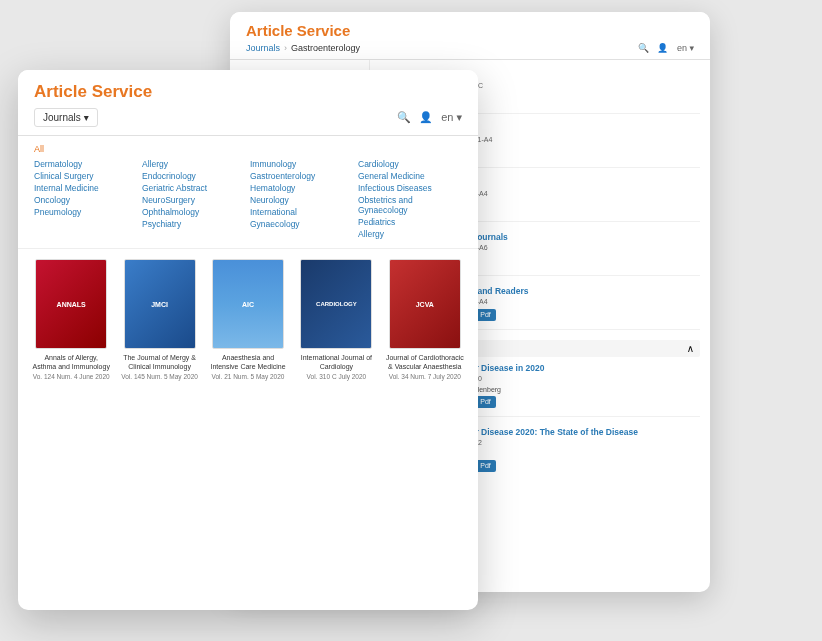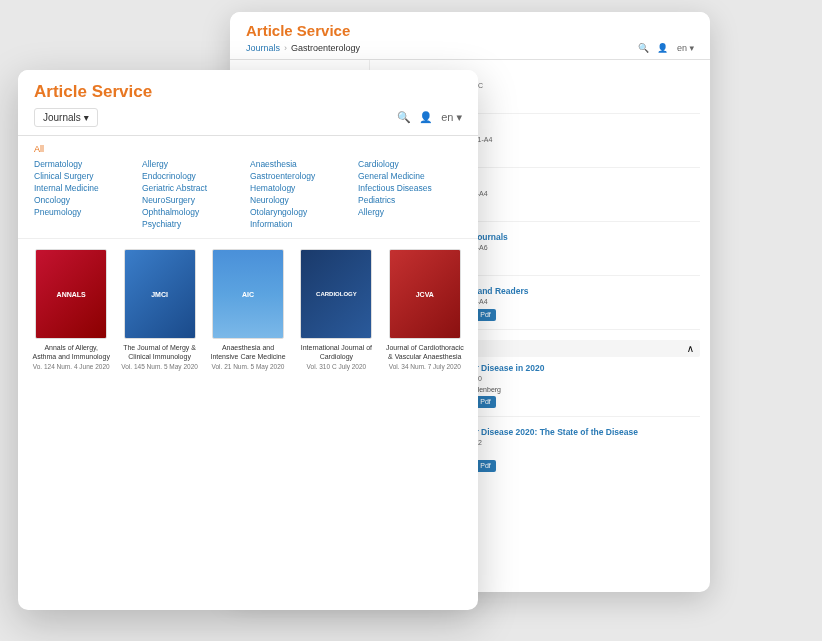--- a/index.html
+++ b/index.html
@@ -468,31 +468,32 @@
       </div>
       <div>
         <div class="cat-item">Allergy</div>
         <div class="cat-item">Endocrinology</div>
         <div class="cat-item">Geriatric Abstract</div>
         <div class="cat-item">NeuroSurgery</div>
         <div class="cat-item">Ophthalmology</div>
         <div class="cat-item">Psychiatry</div>
       </div>
       <div>
-        <div class="cat-item">Anaesthesia</div>
+        <div class="cat-item">Immunology</div>
         <div class="cat-item">Gastroenterology</div>
         <div class="cat-item">Hematology</div>
         <div class="cat-item">Neurology</div>
-        <div class="cat-item">Otolaryngology</div>
-        <div class="cat-item">Information</div>
+        <div class="cat-item">International</div>
+        <div class="cat-item">Gynaecology</div>
       </div>
       <div>
         <div class="cat-item">Cardiology</div>
         <div class="cat-item">General Medicine</div>
         <div class="cat-item">Infectious Diseases</div>
+        <div class="cat-item">Obstetrics and Gynaecology</div>
         <div class="cat-item">Pediatrics</div>
         <div class="cat-item">Allergy</div>
       </div>
     </div>
   </div>
 
   <div class="journals-grid-section">
     <div class="journals-grid">
       <div class="journal-card">
         <div class="journal-cover cover-1">

